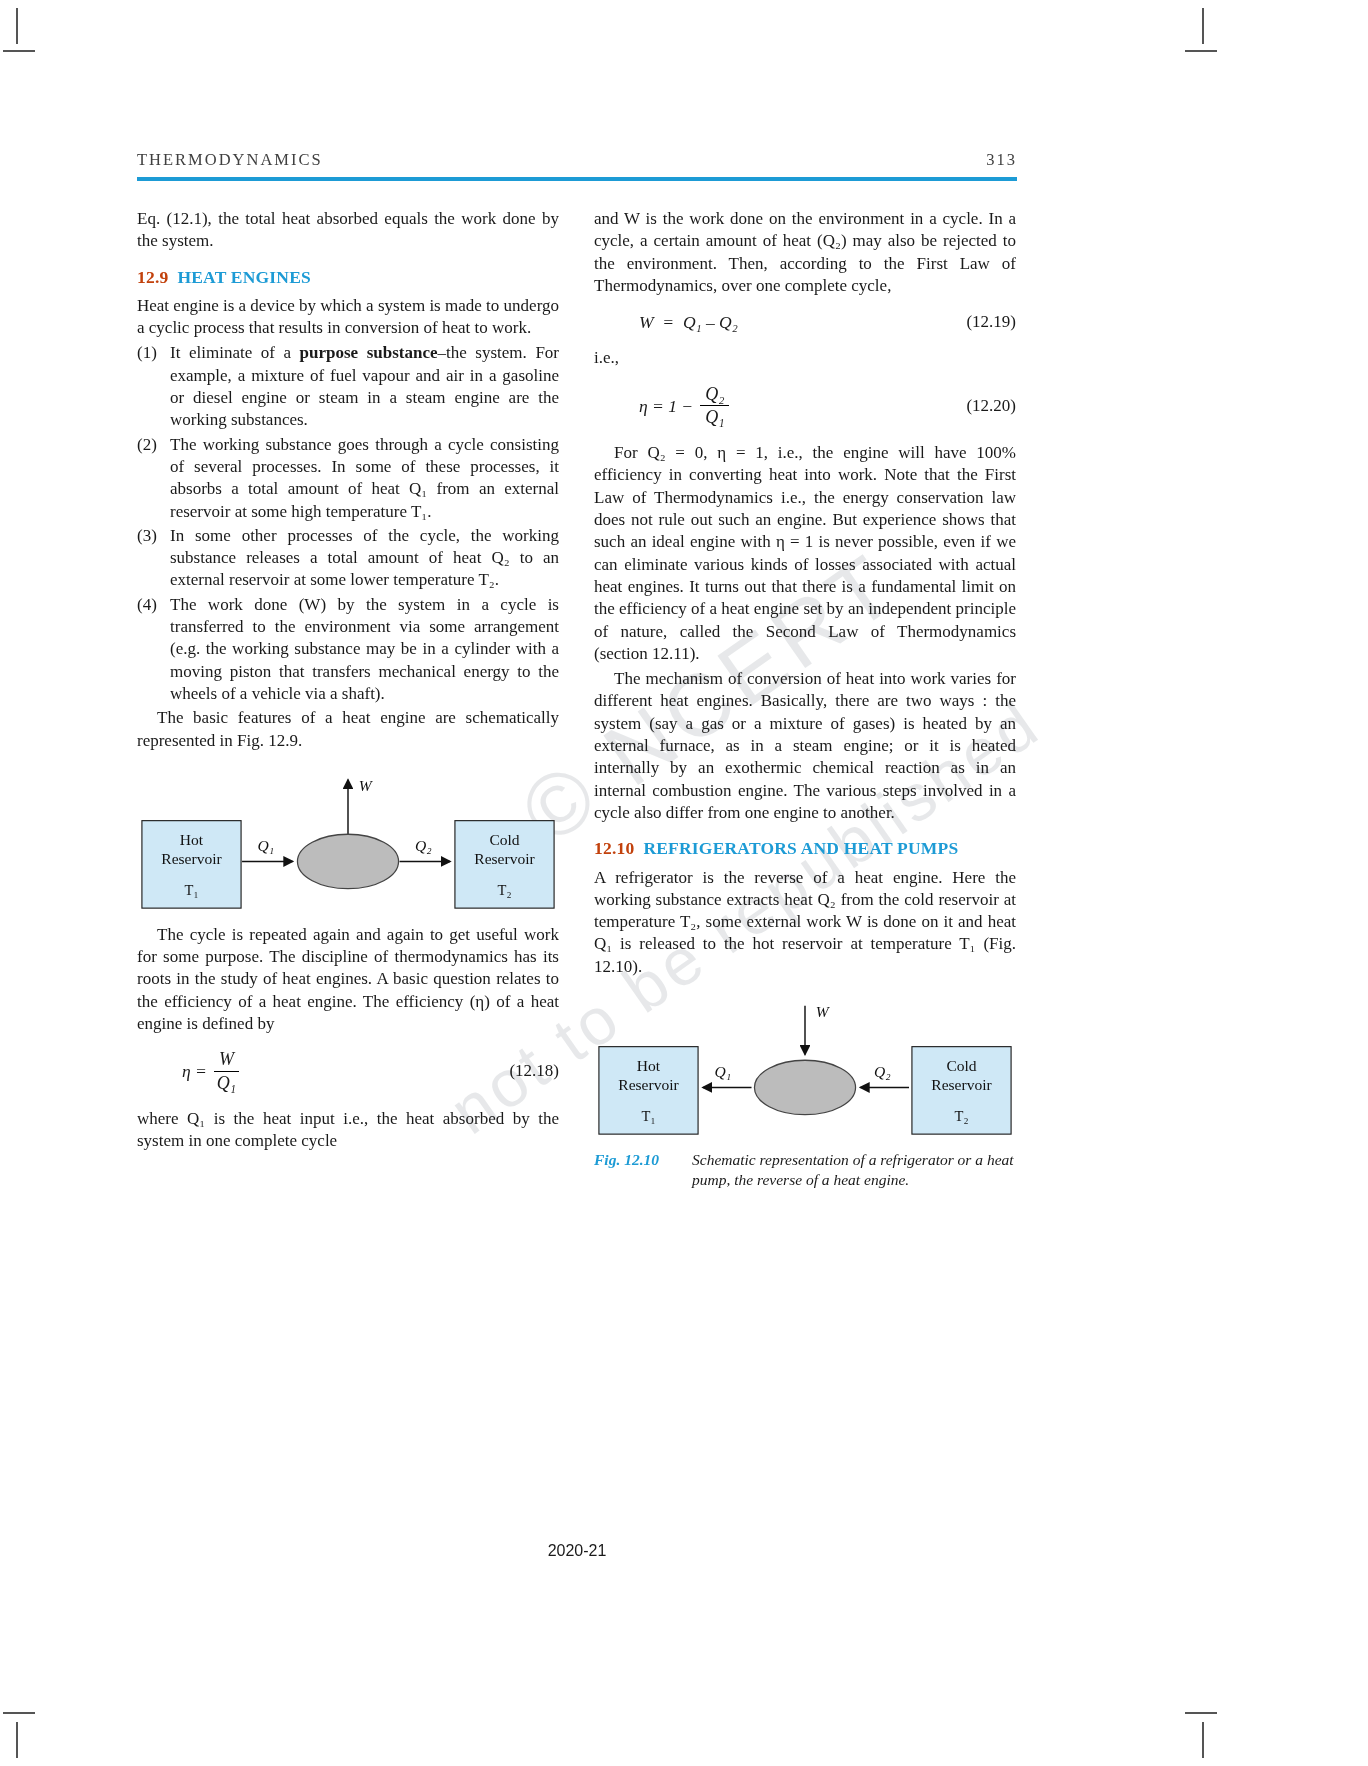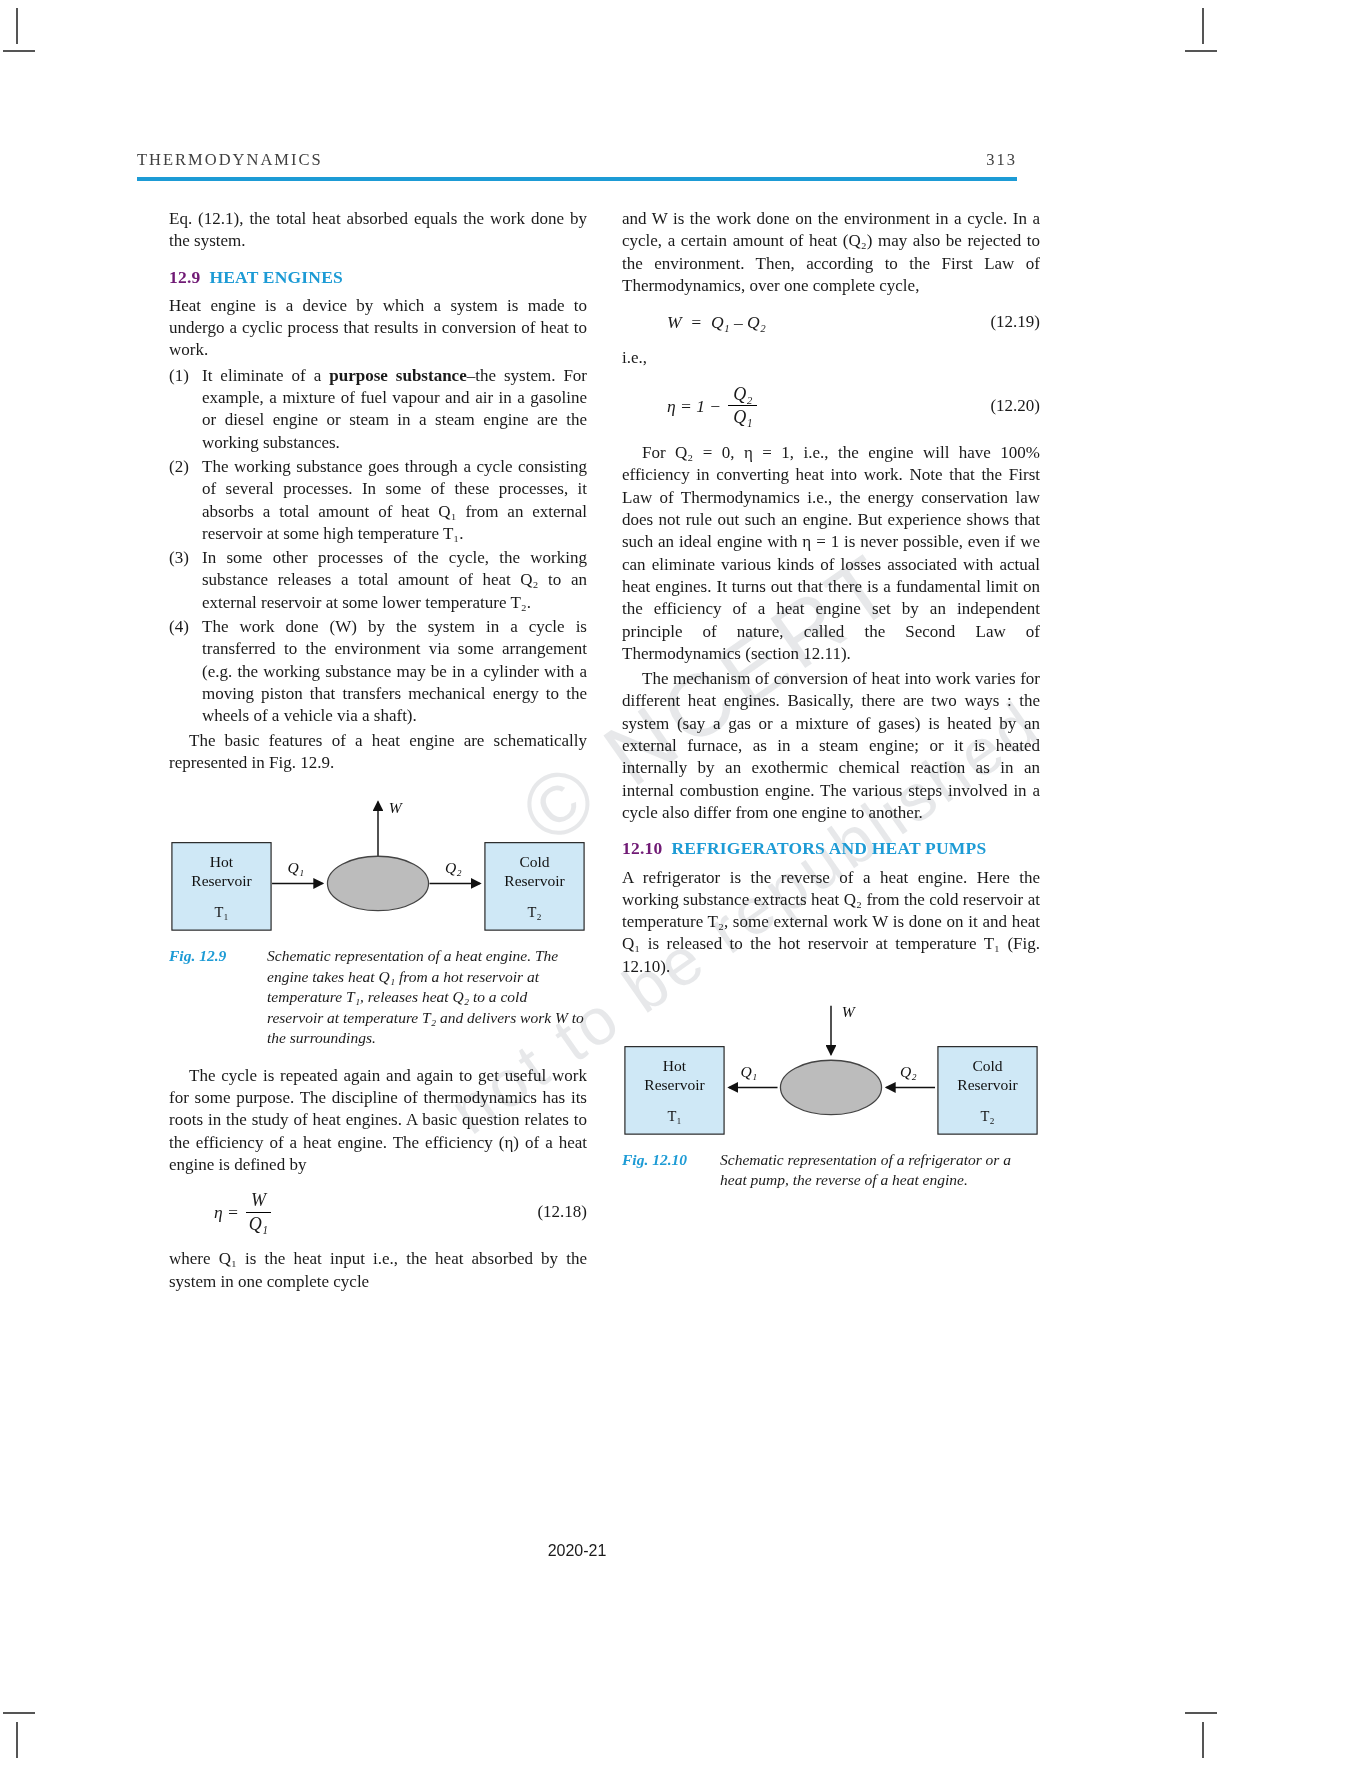--- a/index.html
+++ b/index.html
@@ -26,28 +26,28 @@
   }
   .watermark .wm1 { font-size:88px; margin-left:230px; margin-bottom:110px; letter-spacing:6px; }
   .watermark .wm2 { font-size:66px; letter-spacing:4px; }
 
   .content { position:absolute; left:137px; top:150px; width:880px; z-index:2; }
 
   .page-header { display:flex; justify-content:space-between; align-items:baseline;
     font-size:16.5px; color:#404040; letter-spacing:2px; }
   .rule { height:4px; background:var(--accent-blue,#1d9bd5); margin-top:7px; }
 
-  .columns { display:flex; gap:35px; margin-top:27px;margin-left:32px; }
+  .columns { display:flex; gap:35px; margin-top:27px; }
   .col { width:422px; font-size:17px; line-height:22.3px; text-align:justify; }
 
   .para { margin:0 0 3px 0; }
   .indent { text-indent:20px; }
 
   .section { margin:13px 0 7px 0; font-size:17.5px; font-weight:bold; letter-spacing:0.2px; }
-  .sec-num { color:#701a75; margin-right:9px; }
+  .sec-num { color:#c2410c; margin-right:9px; }
   .sec-title { color:var(--accent-blue,#1d9bd5); }
 
   .list-item { display:flex; margin:0 0 2px 0; }
   .li-num { flex:0 0 33px; }
   .li-text { flex:1; text-align:justify; }
 
   .figure { margin:16px 0 6px 0; text-align:center; }
   .figure svg { display:block; margin:0 auto; }
   .resv { fill:var(--figure-box-fill,#cfe8f6); stroke:#222; stroke-width:1.2; }
   .ell  { fill:var(--figure-ellipse-fill,#bcbcbc); stroke:#444; stroke-width:1.3; }
@@ -147,24 +147,20 @@
             <ellipse cx="215" cy="96" rx="52" ry="28" class="ell"></ellipse>
             <line x1="268" y1="96" x2="320" y2="96" stroke="#111" stroke-width="1.5" marker-end="url(#ah9)"></line>
             <text x="284" y="85" class="svgt it">Q₂</text>
             <rect x="325" y="54" width="102" height="90" class="resv"></rect>
             <text x="376" y="79" text-anchor="middle" class="svgt">Cold</text>
             <text x="376" y="99" text-anchor="middle" class="svgt">Reservoir</text>
             <text x="376" y="130" text-anchor="middle" class="svgt-sm">T₂</text>
           </svg>
         </div>
 
-        <div class="fig-caption">
-          <span class="fig-label">Fig. 12.9</span>
-          <span class="fig-text">Schematic representation of a heat engine. The engine takes heat Q₁ from a hot reservoir at temperature T₁, releases heat Q₂ to a cold reservoir at temperature T₂ and delivers work W to the surroundings.</span>
-        </div>
 
         <p class="para indent">The cycle is repeated again and again to get useful work for some purpose. The discipline of thermodynamics has its roots in the study of heat engines. A basic question relates to the efficiency of a heat engine. The efficiency (η) of a heat engine is defined by</p>
 
         <div class="equation">
           <span class="eq-left"><span>η =</span><span class="frac"><span class="fnum">W</span><span class="fden">Q₁</span></span></span>
           <span class="eq-tag">(12.18)</span>
         </div>
 
         <p class="para">where Q₁ is the heat input i.e., the heat absorbed by the system in one complete cycle</p>
 

